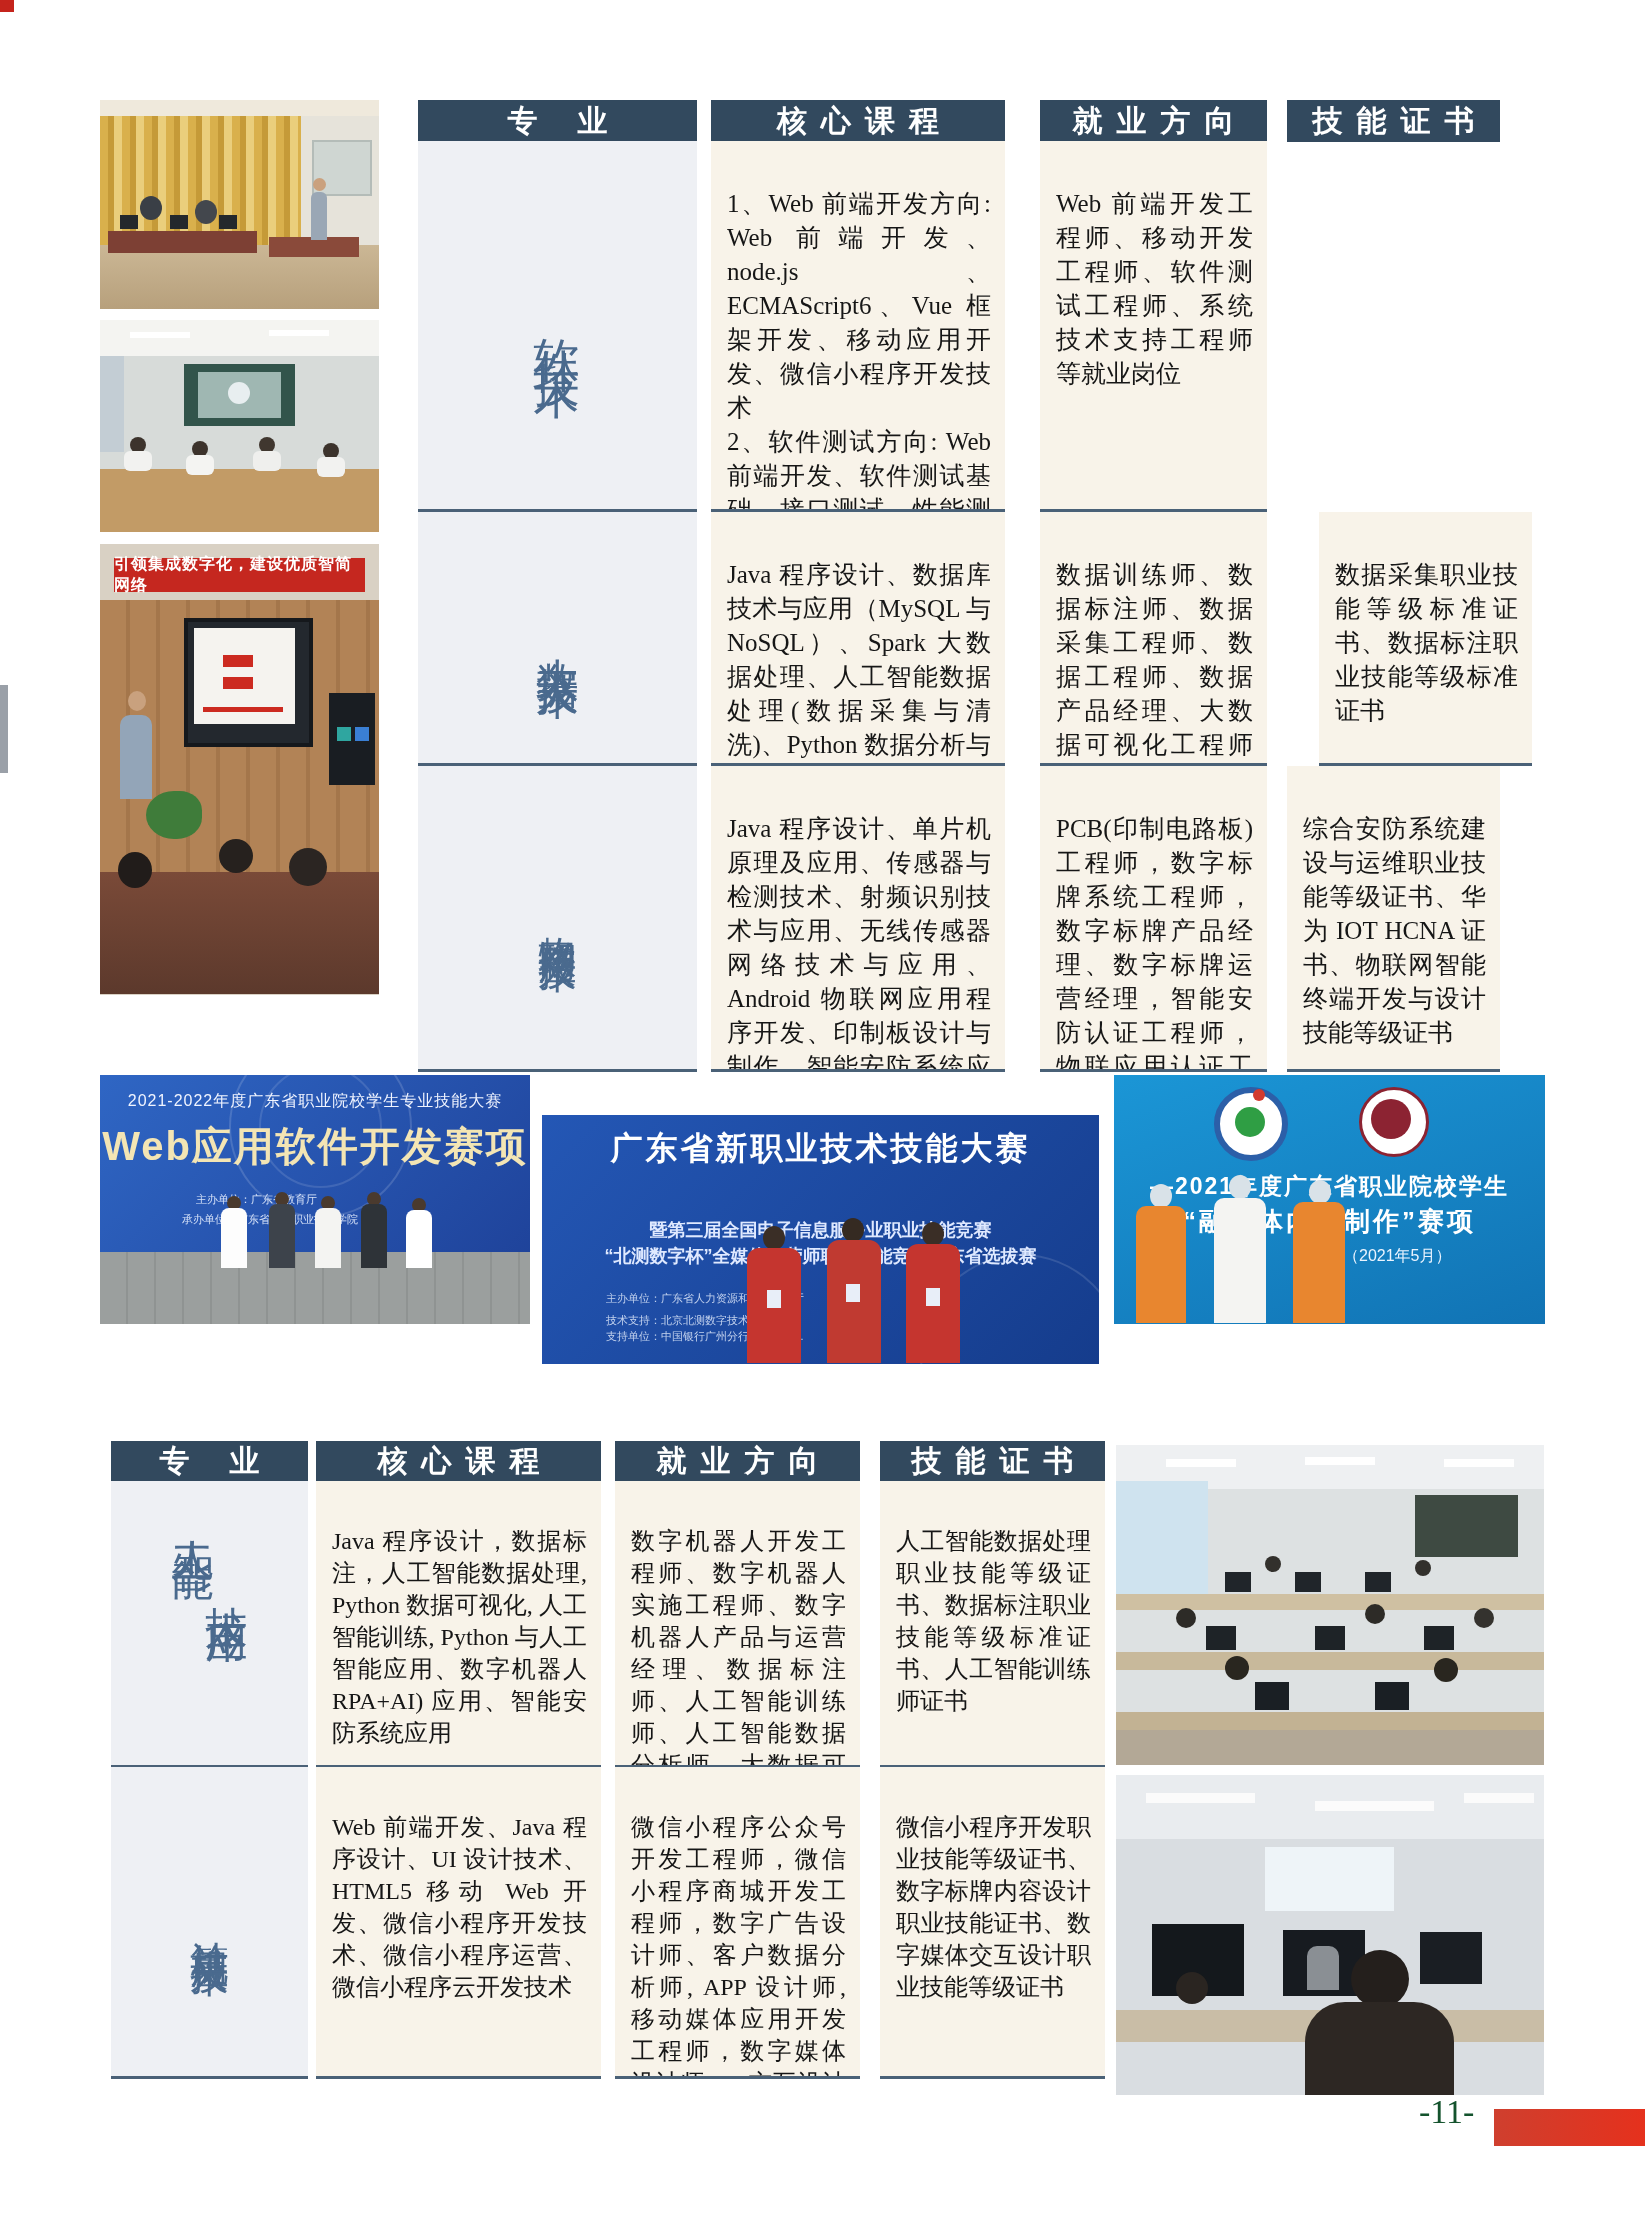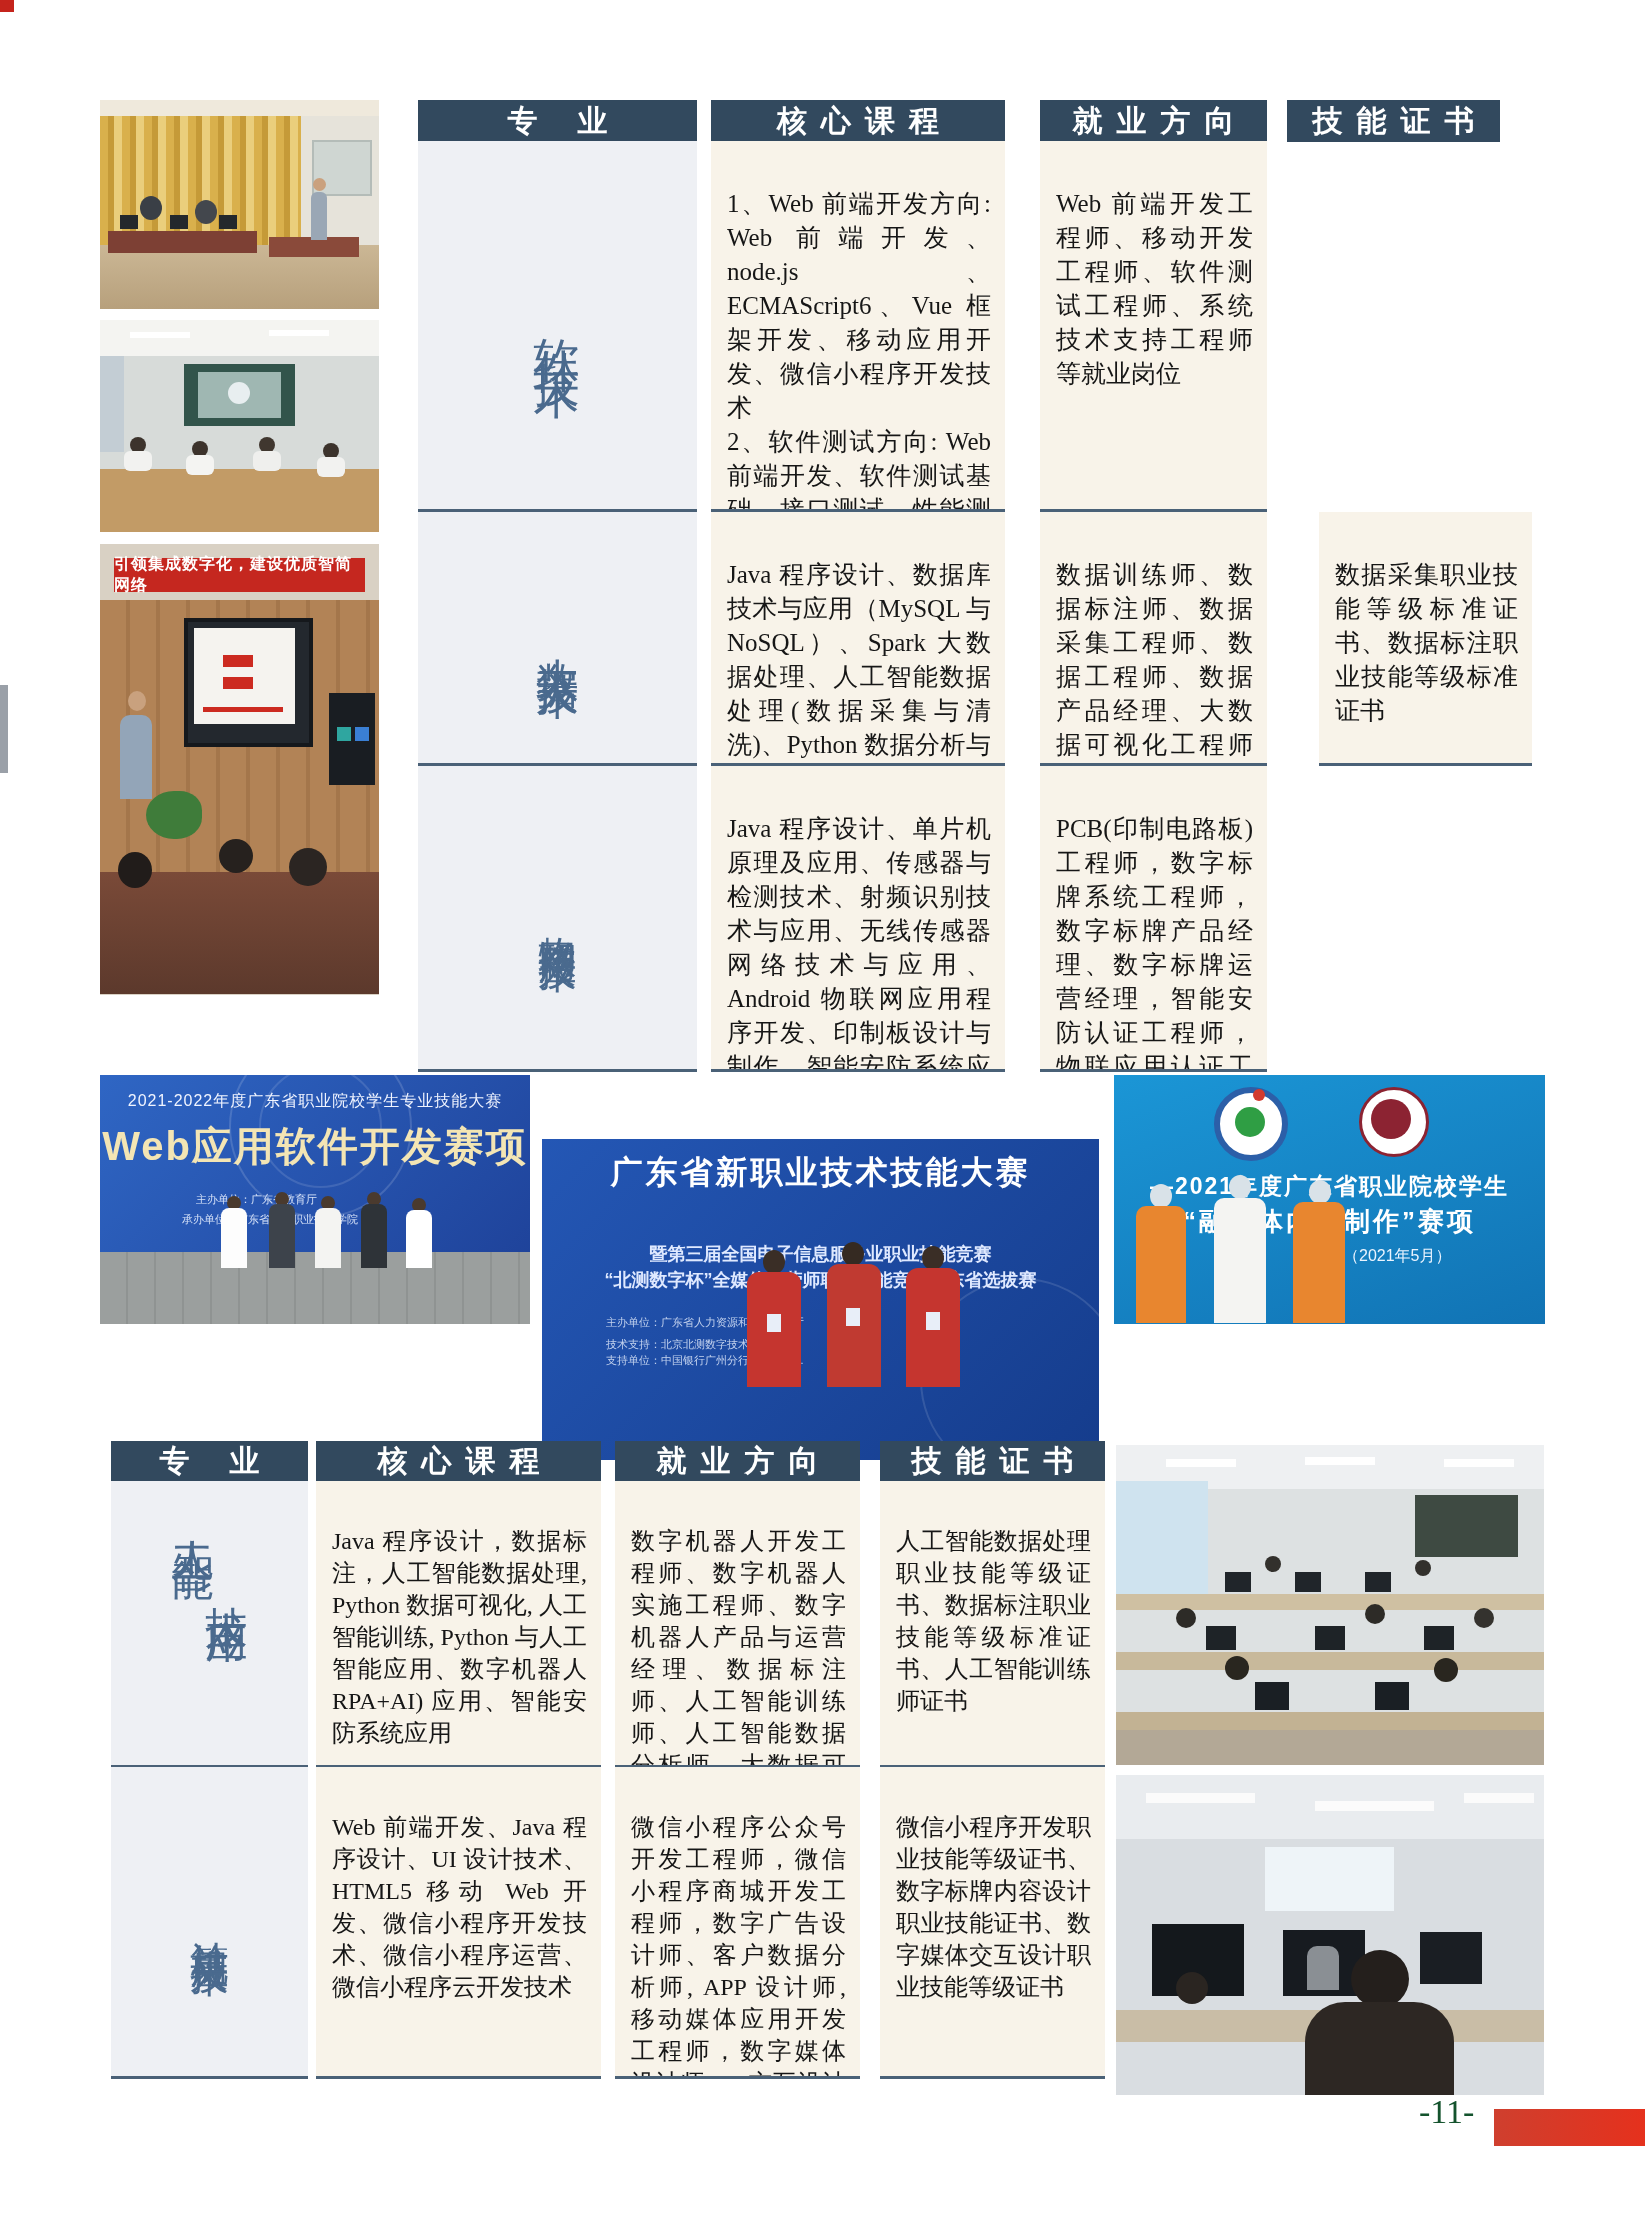--- a/index.html
+++ b/index.html
@@ -126,20 +126,22 @@
   <div class="cell" style="left:1319px;top:512px;width:213px;height:254px;">
     <span>数据采集职业技能等级标准证书、数据标注职业技能等级标准证书</span></div>
 
   <div class="cell major" style="left:418px;top:766px;width:279px;height:306px;">
     <span class="vtext" style="font-size:38px;letter-spacing:3px;">物联网应用技术</span>
     </div>
   <div class="cell" style="left:711px;top:766px;width:294px;height:306px;">
     <span>Java 程序设计、单片机原理及应用、传感器与检测技术、射频识别技术与应用、无线传感器网络技术与应用、Android 物联网应用程序开发、印制板设计与制作、智能安防系统应用、数字标牌设计</span></div>
   <div class="cell" style="left:1040px;top:766px;width:227px;height:306px;">
     <span>PCB(印制电路板)工程师，数字标牌系统工程师，数字标牌产品经理、数字标牌运营经理，智能安防认证工程师，物联应用认证工程师等就业岗位</span></div>
+  <div class="cell" style="left:1287px;top:766px;width:213px;height:306px;">
+    <span>综合安防系统建设与运维职业技能等级证书、华为 IOT HCNA 证书、物联网智能终端开发与设计技能等级证书</span></div>
 
   <div class="photo" style="left:100px;top:1075px;width:430px;height:249px;background:linear-gradient(135deg,#2f66c4,#1d3f96);">
     <div class="s head" style="left:129px;top:-40px;width:179px;height:179px;border:2px solid rgba(255,255,255,0.15);"></div>
     <div class="s head" style="left:159px;top:-10px;width:119px;height:119px;border:2px solid rgba(255,255,255,0.12);"></div>
     <div class="s ctr" style="top:16px;font-size:16px;color:#f0f4ff;letter-spacing:1px;">2021-2022年度广东省职业院校学生专业技能大赛</div>
     <div class="s ctr" style="top:44px;font-size:40px;font-weight:bold;color:#f3e5b4;letter-spacing:2px;">Web应用软件开发赛项</div>
     <div class="s" style="left:96px;top:117px;font-size:11px;color:#d6e2f8;">主办单位：广东省教育厅</div>
     <div class="s" style="left:82px;top:137px;font-size:11px;color:#d6e2f8;">承办单位：广东省……职业技术学院</div>
     <div class="s" style="left:0;top:177px;width:100%;height:72px;background:repeating-linear-gradient(90deg,#9b9f9e 0 26px,#8f9392 26px 28px);"></div>
     <div class="s head" style="left:127px;top:121px;width:14px;height:14px;background:#4a3a2e;"></div>
@@ -147,21 +149,21 @@
     <div class="s head" style="left:175px;top:117px;width:14px;height:14px;background:#4a3a2e;"></div>
     <div class="s" style="left:169px;top:129px;width:26px;height:64px;background:#3d434b;border-radius:8px 8px 0 0;"></div>
     <div class="s head" style="left:221px;top:121px;width:14px;height:14px;background:#4a3a2e;"></div>
     <div class="s" style="left:215px;top:133px;width:26px;height:60px;background:#f4f4f2;border-radius:8px 8px 0 0;"></div>
     <div class="s head" style="left:267px;top:117px;width:14px;height:14px;background:#4a3a2e;"></div>
     <div class="s" style="left:261px;top:129px;width:26px;height:64px;background:#2e3338;border-radius:8px 8px 0 0;"></div>
     <div class="s head" style="left:312px;top:123px;width:14px;height:14px;background:#4a3a2e;"></div>
     <div class="s" style="left:306px;top:135px;width:26px;height:58px;background:#ffffff;border-radius:8px 8px 0 0;"></div>
   </div>
 
-  <div class="photo" style="left:542px;top:1139px;width:557px;height:321px;background:linear-gradient(135deg,#2457b5,#153c8c);">
+  <div class="photo" style="left:542px;top:1115px;width:557px;height:249px;background:linear-gradient(135deg,#2457b5,#153c8c);">
     <div class="s head" style="left:378px;top:139px;width:199px;height:199px;border:2px solid rgba(255,255,255,0.12);"></div>
     <div class="s ctr" style="top:12px;font-size:32px;font-weight:bold;color:#ffffff;letter-spacing:3px;">广东省新职业技术技能大赛</div>
     <div class="s ctr" style="top:103px;font-size:18px;font-weight:bold;color:#dfe9ff;">暨第三届全国电子信息服务业职业技能竞赛</div>
     <div class="s ctr" style="top:129px;font-size:18px;font-weight:bold;color:#dfe9ff;">“北测数字杯”全媒体运营师职业技能竞赛广东省选拔赛</div>
     <div class="s fineprint" style="left:64px;top:175px;">主办单位：广东省人力资源和社会保障厅</div>
     <div class="s fineprint" style="left:64px;top:197px;">技术支持：北京北测数字技术有限公司</div>
     <div class="s fineprint" style="left:64px;top:213px;">支持单位：中国银行广州分行、中国……</div>
     <div class="s head" style="left:221px;top:111px;width:22px;height:24px;background:#3a2e26;"></div>
     <div class="s" style="left:205px;top:133px;width:54px;height:115px;background:#c5352f;border-radius:12px 12px 0 0;"></div>
     <div class="s" style="left:225px;top:175px;width:14px;height:18px;background:#e8eef8;"></div>

